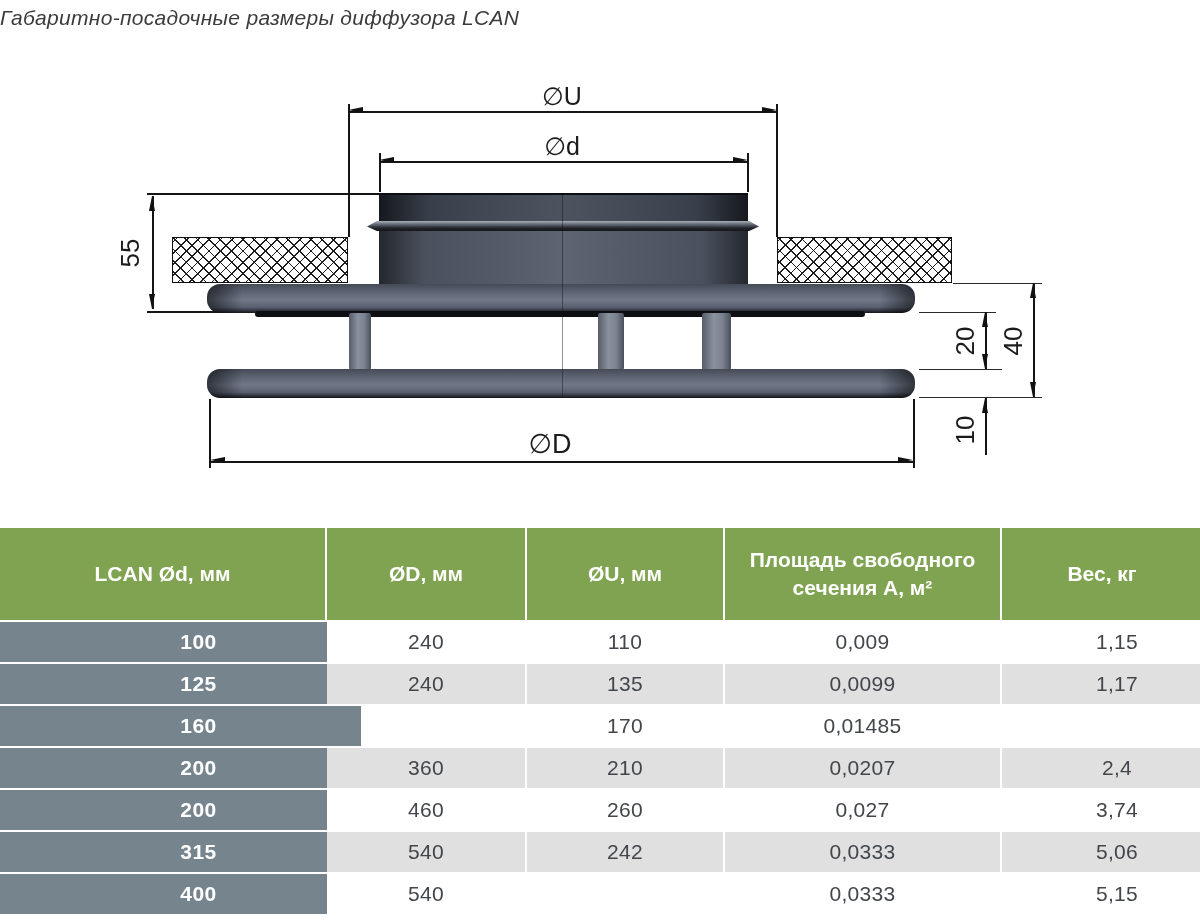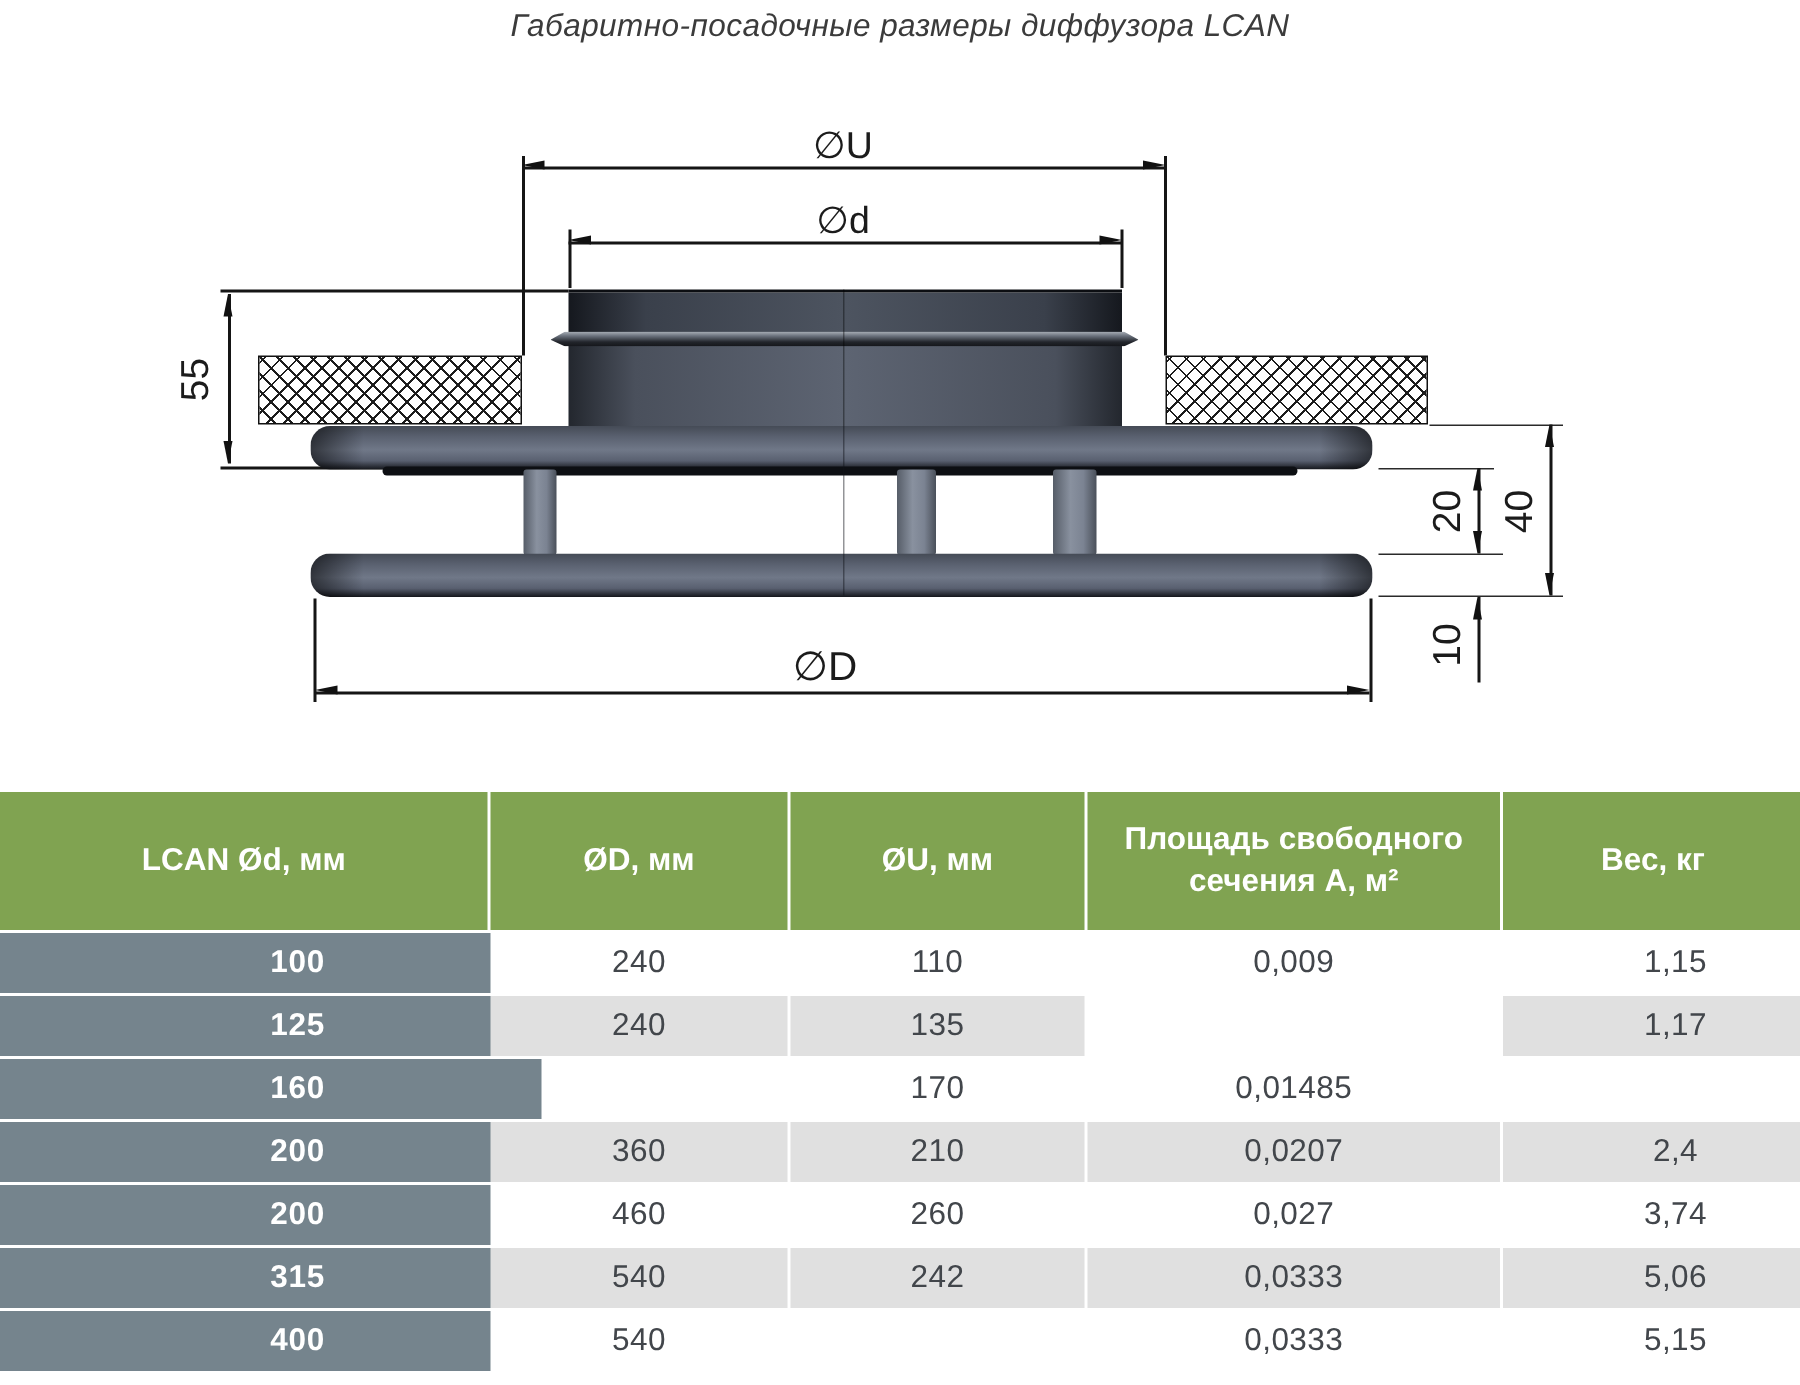--- a/index.html
+++ b/index.html
@@ -11,21 +11,21 @@
   .vline { position:absolute; width:1.6px; background:#151515; }
   .thin  { background:#2a2a2a; }
   .a { position:absolute; width:0; height:0; }
   .al { border-top:3.5px solid transparent; border-bottom:3.5px solid transparent; border-right:15px solid #111; }
   .ar { border-top:3.5px solid transparent; border-bottom:3.5px solid transparent; border-left:15px solid #111; }
   .au { border-left:3.5px solid transparent; border-right:3.5px solid transparent; border-bottom:15px solid #111; }
   .ad { border-left:3.5px solid transparent; border-right:3.5px solid transparent; border-top:15px solid #111; }
   .dlab { position:absolute; font-size:25px; color:#1b1b1b; text-align:center; white-space:nowrap; }
   .rlab { position:absolute; font-size:26px; color:#1b1b1b; white-space:nowrap;
           transform:translate(-50%,-50%) rotate(-90deg); }
-  .title { position:absolute; left:0; right:0; top:6px; text-align:center;
+  .title { position:absolute; left:0; right:0; top:6px; text-align:left;
            font-size:21px; font-style:italic; font-weight:500; color:#3b3b3b; letter-spacing:.3px; }
   .hatch { position:absolute; background-color:#fff; border:1.6px solid #111; box-sizing:border-box;
     background-image:
       repeating-linear-gradient(45deg,  transparent 0 6.8px, #1c1c1c 6.8px 8px),
       repeating-linear-gradient(-45deg, transparent 0 6.8px, #1c1c1c 6.8px 8px); }
   
   .spigot { position:absolute; left:379px; top:193px; width:369px; height:31px;
     border-top:2px solid #0c0e12; box-sizing:border-box;
     background:linear-gradient(90deg,#15181e 0%,#3a404b 14%,#4d5460 50%,#3a404b 86%,#15181e 100%); }
   .collar { position:absolute; left:379px; top:229px; width:369px; height:58px;
@@ -138,20 +138,21 @@
     <div class="tc c1 p1">100</div>
     <div class="tc c2 p2">240</div>
     <div class="tc c3 p3">110</div>
     <div class="tc c4 p4">0,009</div>
     <div class="tc c5 p5">1,15</div>
   </div>
   <div class="trow alt" style="top:664px">
     <div class="tc c1 p1">125</div>
     <div class="tc c2 p2">240</div>
     <div class="tc c3 p3">135</div>
+    <div class="tc c4 p4">0,0099</div>
     <div class="tc c5 p5">1,17</div>
   </div>
   <div class="trow" style="top:706px">
     <div class="tc c1 p1">160</div>
     <div class="tc c3 p3">170</div>
     <div class="tc c4 p4">0,01485</div>
   </div>
   <div class="trow alt" style="top:748px">
     <div class="tc c1 p1">200</div>
     <div class="tc c2 p2">360</div>

